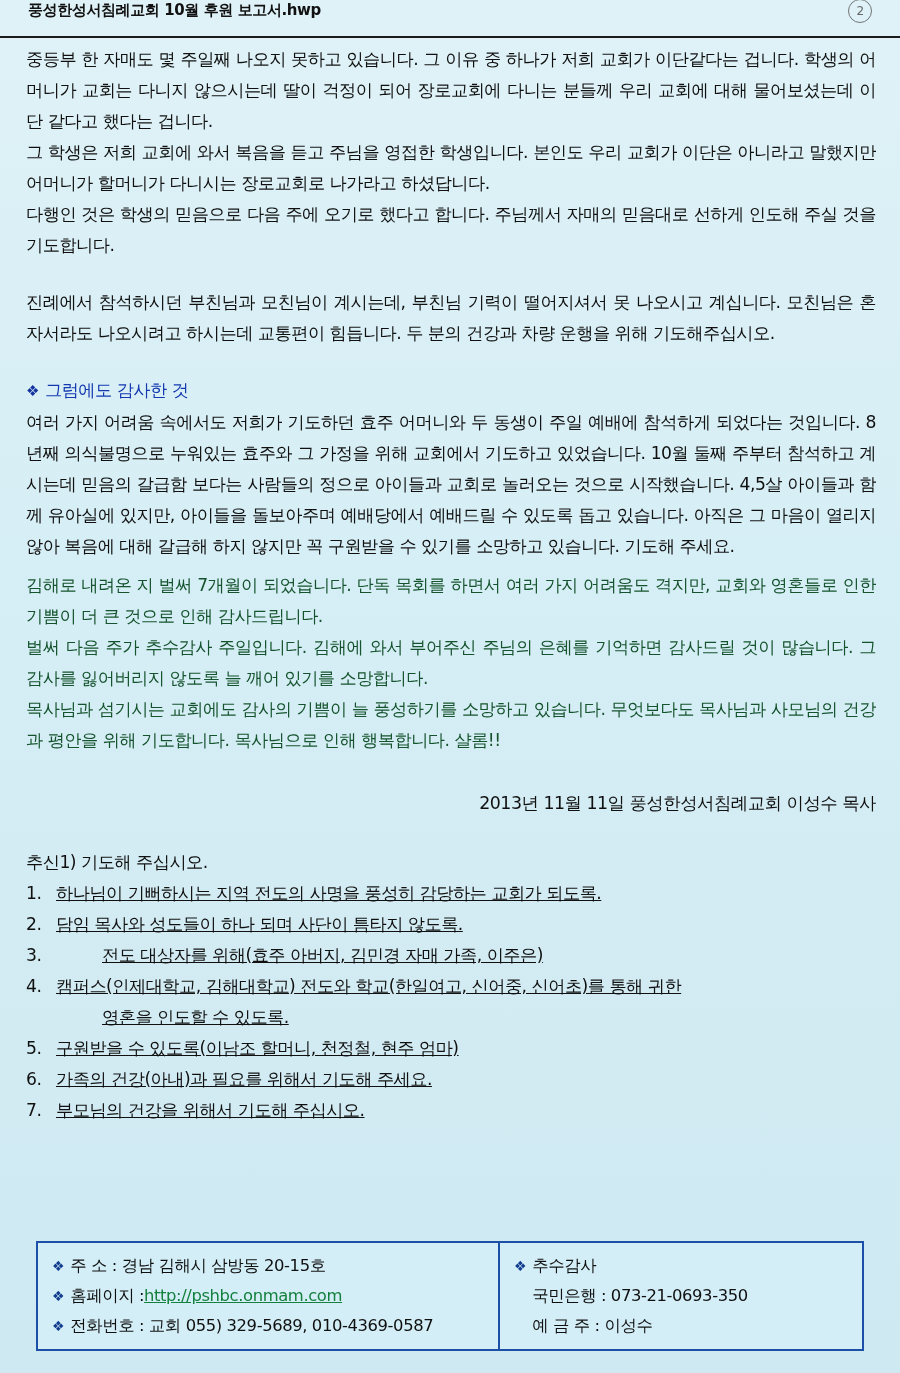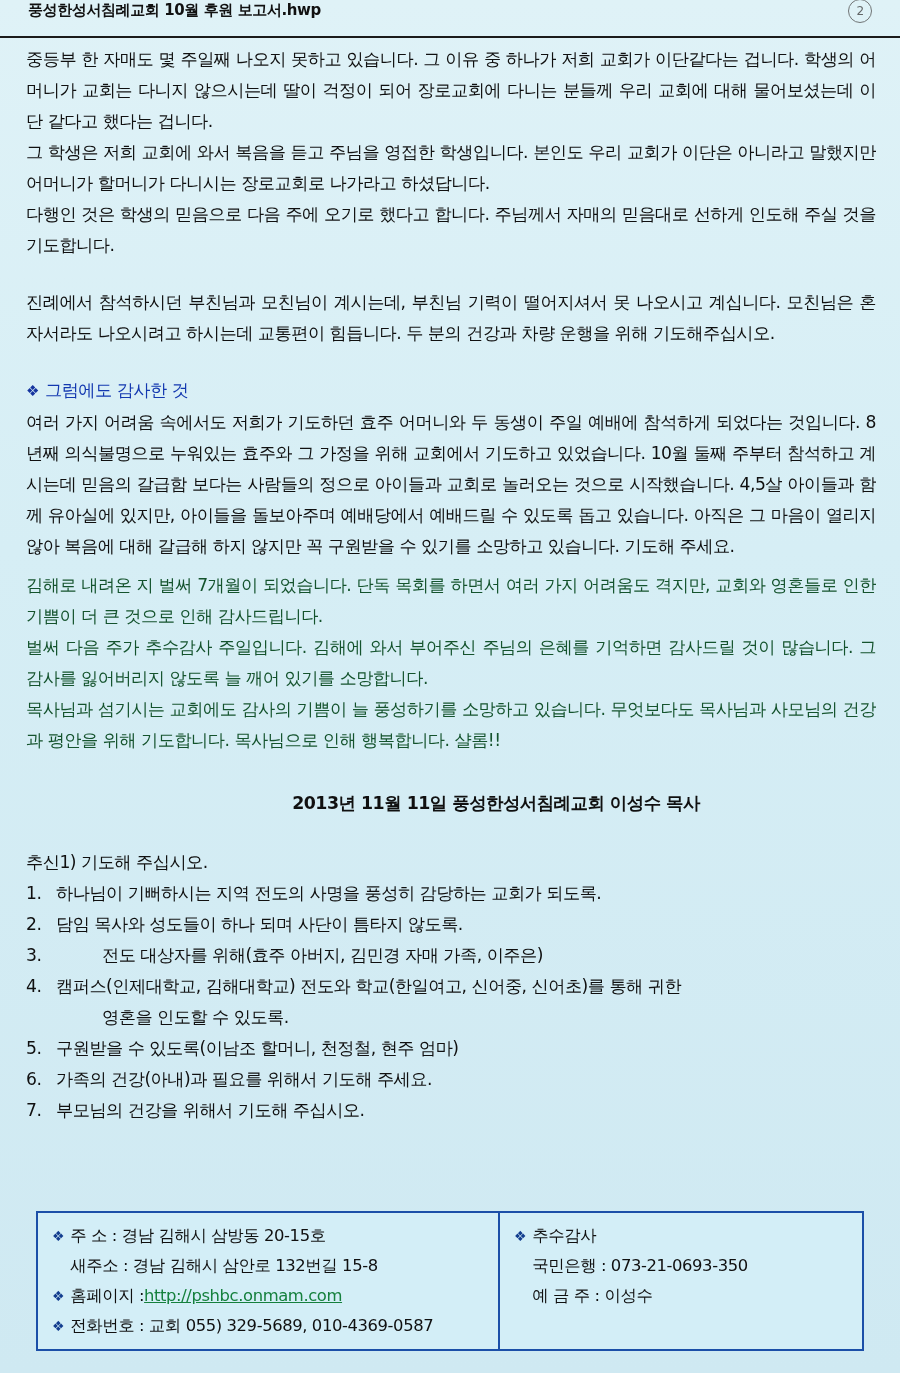--- a/index.html
+++ b/index.html
@@ -80,23 +80,23 @@
     letter-spacing: -0.5px;
   }
   .heading .bullet {
     color: #15349f;
     font-size: 15px;
     margin-right: 6px;
   }
   .blue { color: #14532d; }
   .signature {
     font-size: 17.4px;
-    font-weight: bold;
-    letter-spacing: -0.5px;
-    text-align: center;
+    font-weight: normal;
+    letter-spacing: -0.5px;
+    text-align: right;
     padding-left: 90px;
     line-height: 34px;
   }
 
   
   .ps-title {
     font-size: 17.2px;
     line-height: 32px;
     letter-spacing: -0.5px;
   }
@@ -110,21 +110,21 @@
     line-height: 31px;
     letter-spacing: -0.5px;
     display: flex;
     align-items: flex-start;
   }
   ol.prayer li .num {
     width: 30px;
     flex: 0 0 30px;
     text-align: left;
   }
-  ol.prayer li .txt { flex: 1; }
+  ol.prayer li .txt { flex: 1; text-decoration: underline; }
   .sub-line { display: block; padding-left: 46px; }
 
   
   .contact {
     position: absolute;
     left: 36px;
     right: 36px;
     bottom: 22px;
     border: 2px solid #1b4fa8;
     background: #d3eef7;
@@ -245,24 +245,20 @@
   </ol>
 </div>
 
 <div class="contact">
   <div class="col-left">
     <div class="crow">
       <span class="cbul">❖</span>
       <span>주  소 : 경남 김해시 삼방동 20-15호</span>
     </div>
     <div class="crow">
-      <span class="cbul blank">❖</span>
-      <span>새주소 : 경남 김해시 삼안로 132번길 15-8</span>
-    </div>
-    <div class="crow">
       <span class="cbul">❖</span>
       <span>홈페이지 : </span>
       <a href="#">http://pshbc.onmam.com</a>
     </div>
     <div class="crow">
       <span class="cbul">❖</span>
       <span>전화번호 : 교회 055) 329-5689, 010-4369-0587</span>
     </div>
   </div>
 

